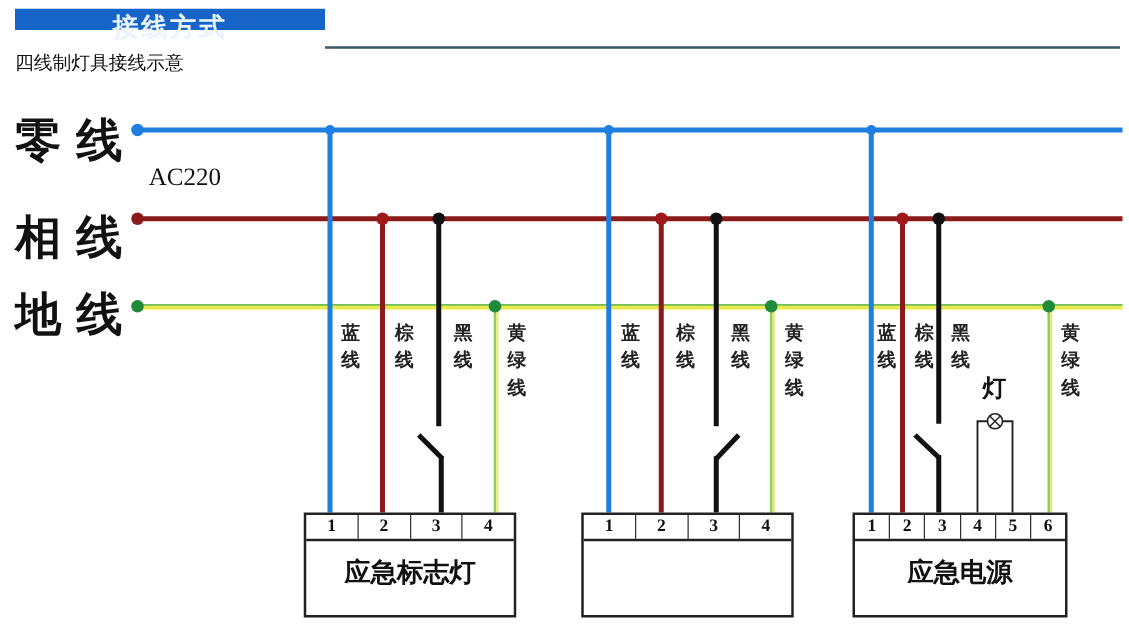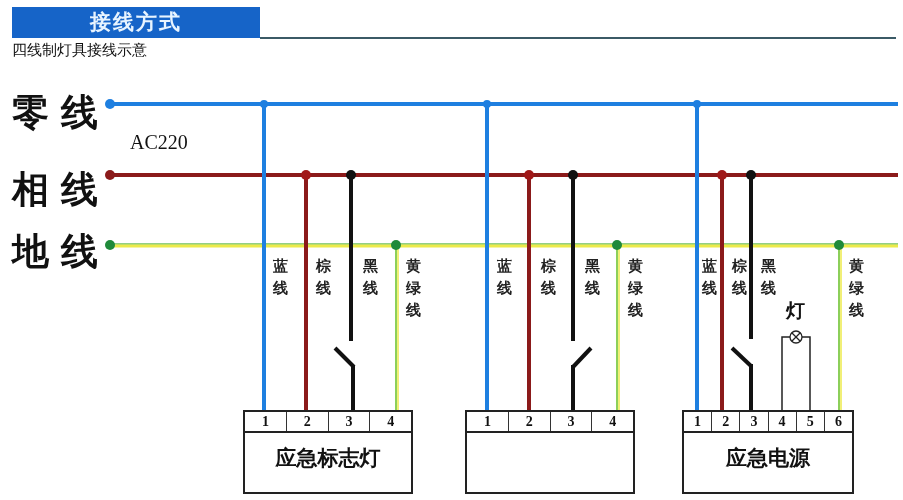--- a/index.html
+++ b/index.html
@@ -1,27 +1,27 @@
 <!DOCTYPE html>
 <html><head>
 <meta charset="utf-8">
 <style>
   html, body { margin:0; padding:0; background:#ffffff; }
   body { width:903px; height:500px; position:relative; overflow:hidden;
          font-family:"DejaVu Sans", sans-serif; }
-  .header-bar { position:absolute; left:12px; top:7px; width:248px; height:31px;
+  .header-bar { position:absolute; left:12px; top:7px; width:248px; height:17px;
                 background:#1664c8; color:#e8f4ff; font-size:21px; font-weight:bold;
                 text-align:center; line-height:31px; letter-spacing:2px;
                 font-family:"DejaVu Sans", sans-serif; }
   .header-rule { position:absolute; left:260px; top:37px; width:636px; height:2px; background:#3b5a66; }
   .subtitle { position:absolute; left:12px; top:41px; font-size:15px; color:#111;
               font-family:"DejaVu Sans", sans-serif; }
   .rail-label { position:absolute; left:12px; font-size:37px; font-weight:bold; color:#111;
                 letter-spacing:12px; font-family:"DejaVu Sans", sans-serif; }
-  .ac-label { position:absolute; left:130px; top:131px; font-size:20px; color:#111;
+  .ac-label { position:absolute; left:119px; top:131px; font-size:20px; color:#111;
               font-family:"Liberation Serif", serif; }
   svg.diagram { position:absolute; left:0; top:0; }
   .vlabel { position:absolute; font-size:15px; font-weight:bold; color:#222; width:18px;
             line-height:22px; text-align:right; font-family:"DejaVu Sans", sans-serif; }
   .box { position:absolute; border:2px solid #222; background:#fff; box-sizing:border-box; }
   .term-strip { position:absolute; left:0; top:0; right:0; height:19px; border-bottom:2px solid #222;
                 display:flex; }
   .term { flex:1; border-right:1px solid #333; text-align:center; font-size:14px; font-weight:bold;
           line-height:19px; color:#111; font-family:"Liberation Serif", serif; }
   .term:last-child { border-right:none; }

